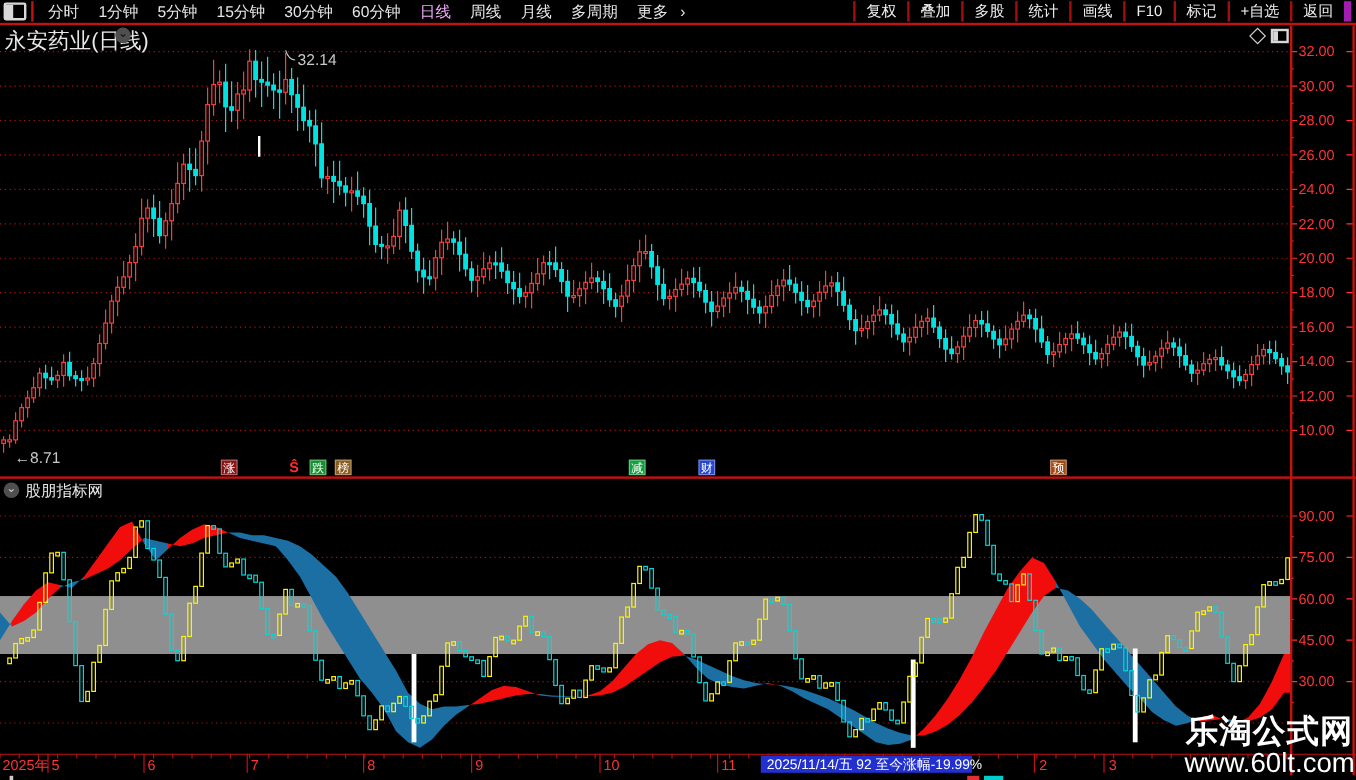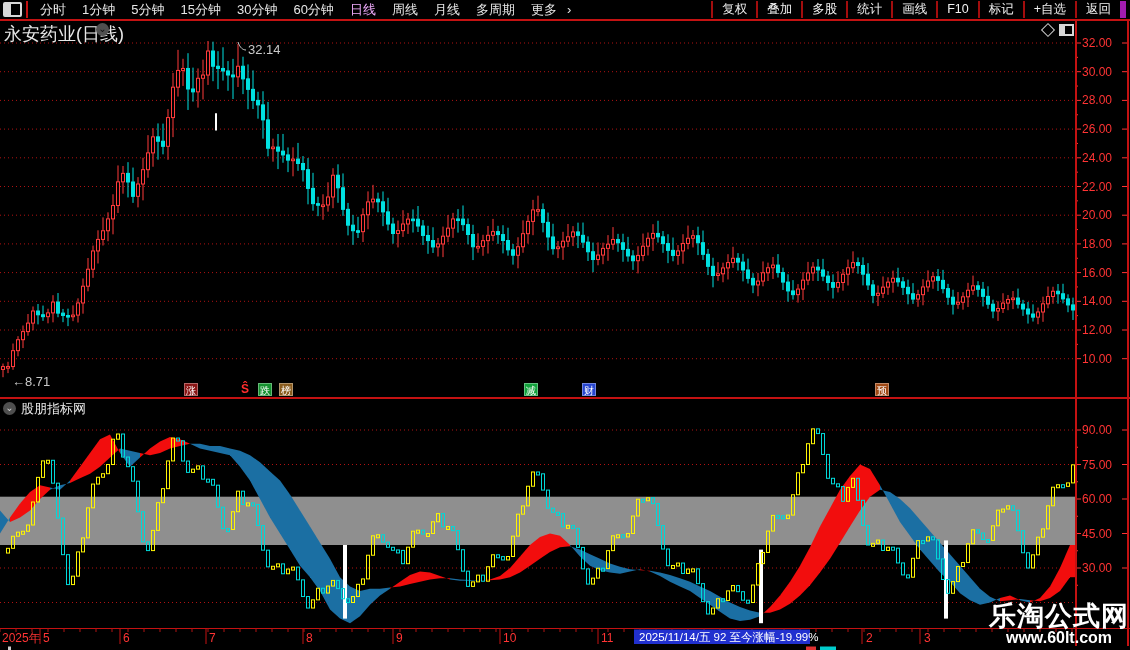--- a/index.html
+++ b/index.html
@@ -51,21 +51,21 @@
   .hsep{position:absolute;top:397px;left:0;width:1130px;height:2px;background:#c41212;z-index:4;}
 
   .subheader{position:absolute;top:400px;left:0;height:17px;display:flex;
              align-items:center;color:#e8e8e8;font-size:13px;z-index:4;}
 
   .vline{position:absolute;left:1075px;top:21px;width:2px;height:625px;background:#c41212;z-index:4;}
   .vline2{position:absolute;left:1127px;top:21px;width:2px;height:625px;background:#c41212;z-index:4;}
 
   .watermark{position:absolute;right:1px;bottom:3px;text-align:center;color:#fff;z-index:9;line-height:1.05;margin-top:40px;}
   .wm1{font-size:27px;font-weight:bold;letter-spacing:1px;}
-  .wm2{font-size:16px;font-weight:bold;}
+  .wm2{font-size:23px;font-weight:normal;}
 </style>
 </head>
 <body>
 
 <div id="app">
 
   <div class="topbar">
     <div class="win-icon">
         <span></span>
       </div>

